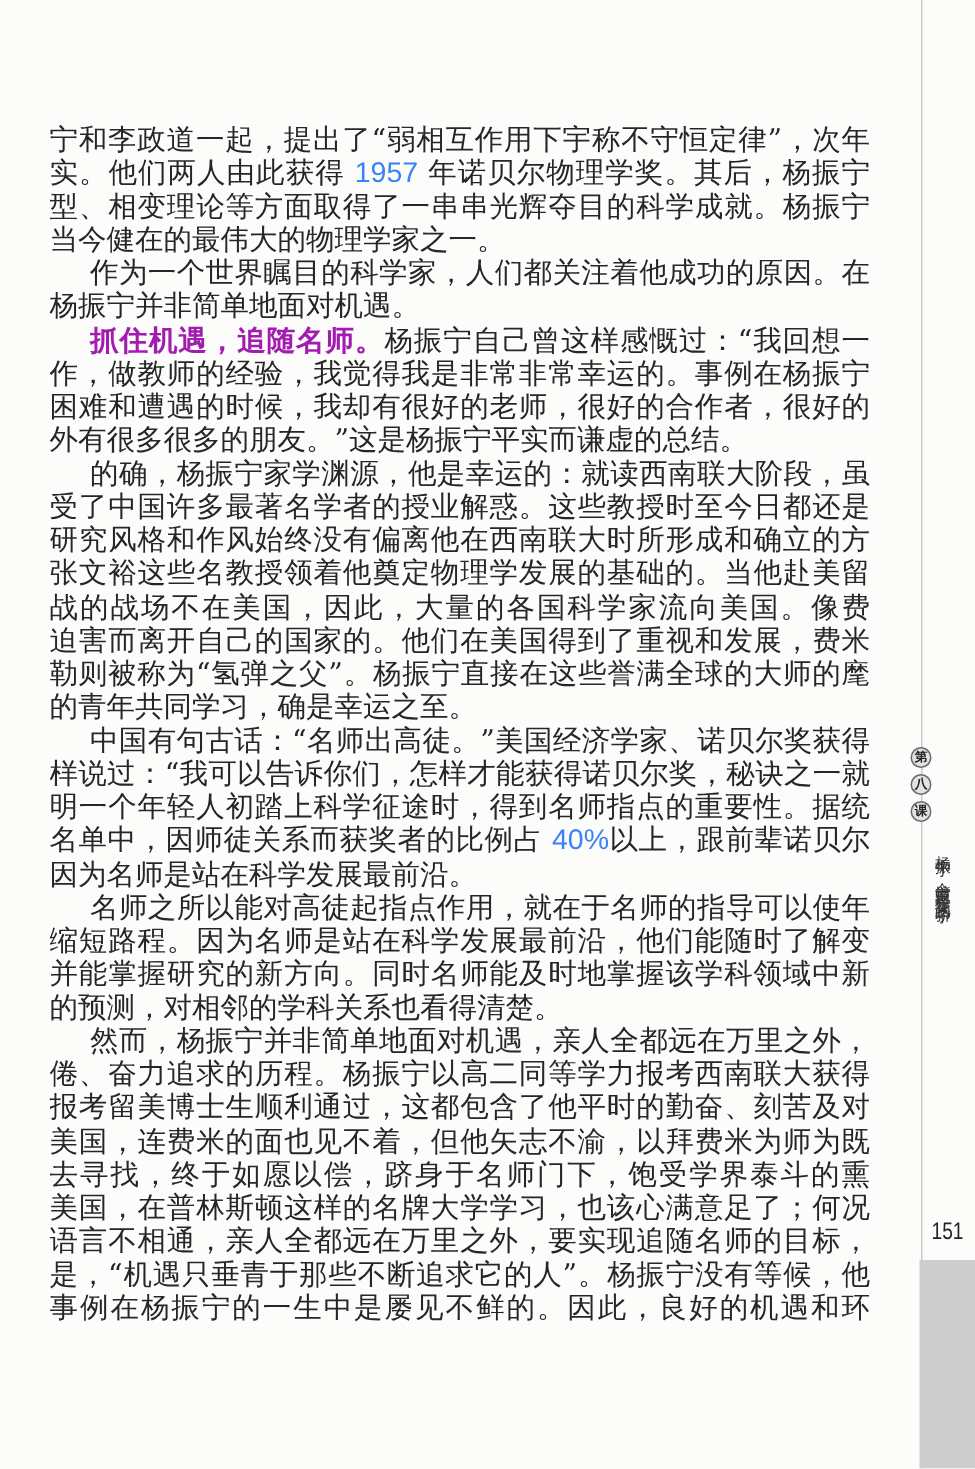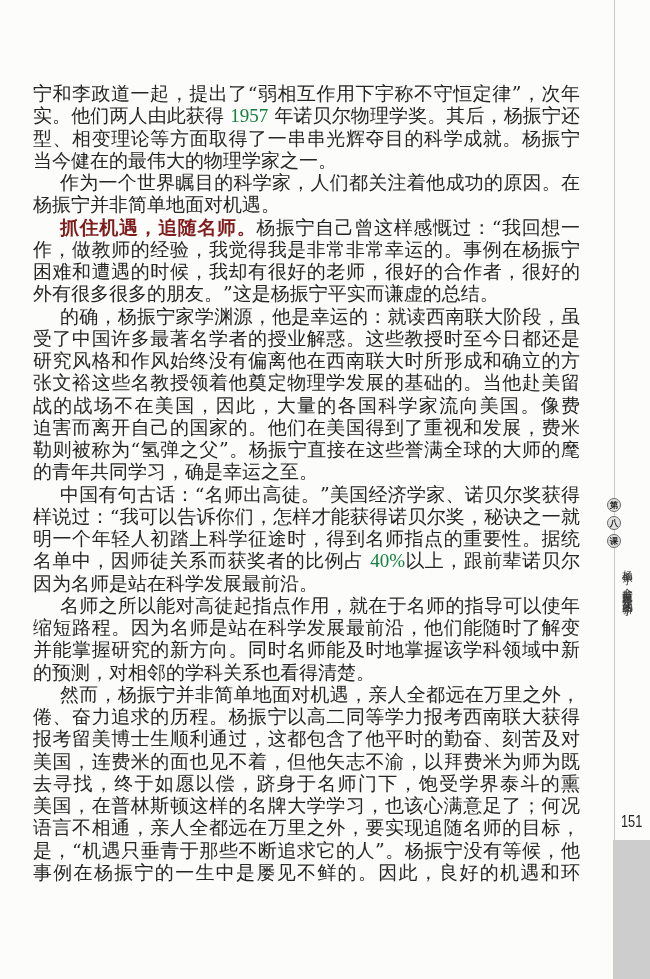--- a/index.html
+++ b/index.html
@@ -12,22 +12,22 @@
     position: absolute; left: 33px; top: 82px; width: 547px;
     font-size: 19px;
   }
   .ln {
     height: 22.25px; line-height: 22.25px;
     text-align: justify; text-align-last: justify; text-justify: inter-character;
     overflow: hidden;
   }
   .ln.ind { padding-left: 27px; }
   .ln.last { text-align-last: left; }
-  .bold { font-weight: bold; color: #7f1d1d; }
-  .num { font-family: Liberation Serif, serif; color: #15803d; }
+  .bold { font-weight: bold; color: #a21caf; }
+  .num { font-family: Liberation Sans, sans-serif; color: #3b82f6; }
 
   .rule {
     position: absolute; left: 614px; top: 0; width: 1px; height: 979px;
     background: #c9c9c9;
   }
   .circ {
     position: absolute; left: 607px; width: 14px; height: 14px;
     box-sizing: border-box; border: 1px solid #6a6a6a; border-radius: 50%;
     background: #e2e2e2; text-align: center;
     font-size: 8.5px; line-height: 12px; font-weight: bold; color: #222;

